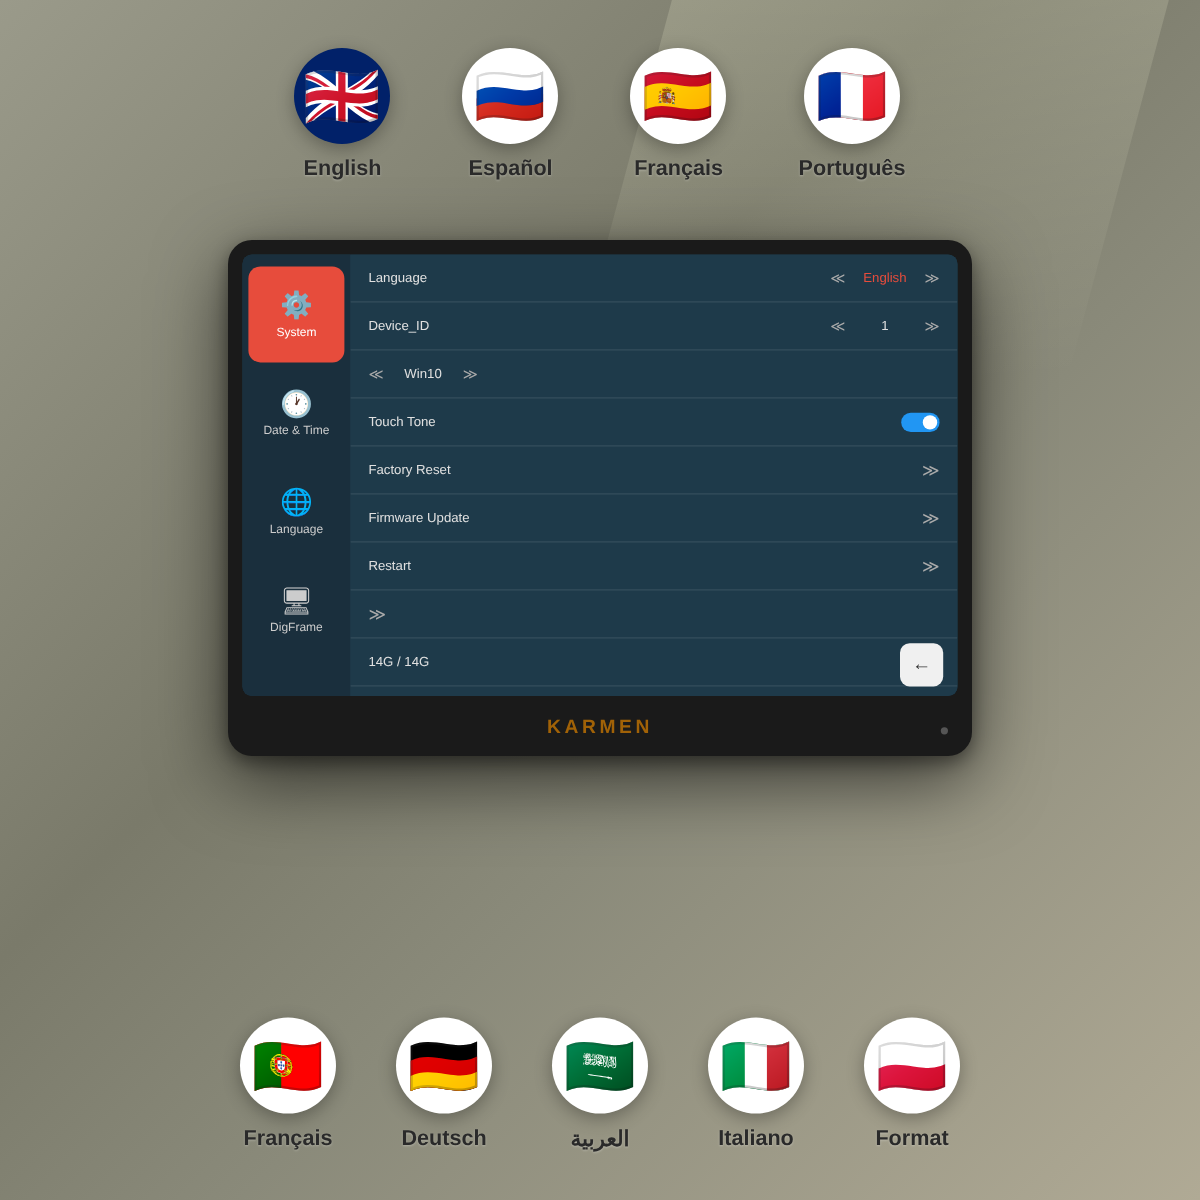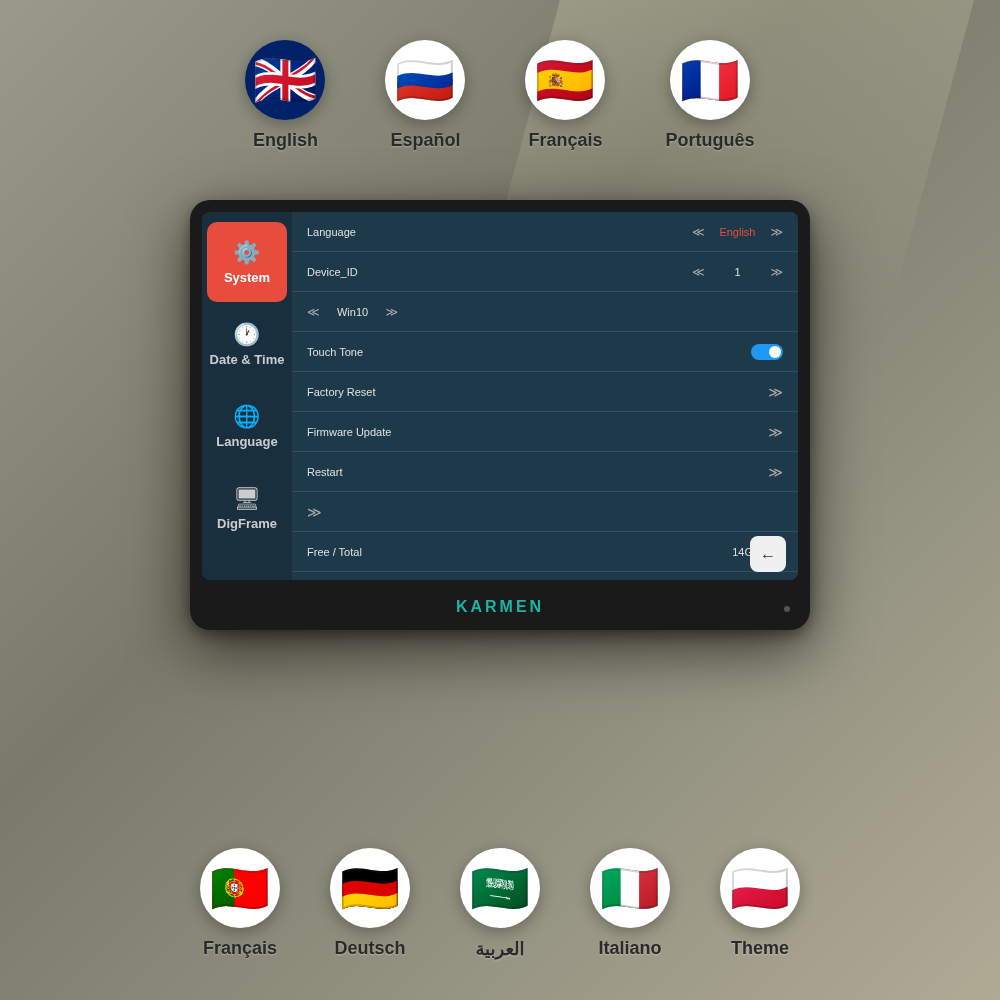--- a/index.html
+++ b/index.html
@@ -105,21 +105,21 @@
       overflow: hidden;
       display: flex;
     }
 
     
     .device-brand {
       position: absolute;
       bottom: 14px;
       left: 50%;
       transform: translateX(-50%);
-      color: #14b8a6;
+      color: #a16207;
       font-size: 16px;
       font-weight: 700;
       letter-spacing: 3px;
       text-align: center;
     }
 
     
     .sidebar {
       width: 90px;
       background: #1a2f3d;
@@ -149,24 +149,23 @@
     .sidebar-icon {
       font-size: 22px;
       color: #ccc;
     }
 
     .sidebar-item.active .sidebar-icon {
       color: #fff;
     }
 
     .sidebar-label {
-      font-size: 13px;
+      font-size: 10px;
       color: #ccc;
       text-align: center;
-      font-weight: bold;
     }
 
     .sidebar-item.active .sidebar-label {
       color: #fff;
     }
 
     
     .main-content {
       flex: 1;
       background: #1e3a4a;
@@ -376,21 +375,20 @@
         <div class="settings-row">
           <span class="row-label">Restart</span>
           <span class="action-arrow">≫</span>
         </div>
 
         <div class="settings-row">
           <span class="action-arrow">≫</span>
         </div>
 
         <div class="settings-row">
-          <span class="row-label">Free / Total</span>
           <span class="row-value-neutral">14G / 14G</span>
         </div>
 
       </div>
 
       <div class="back-button">
         <span>←</span>
       </div>
     </div>
   </div>
@@ -416,15 +414,15 @@
     <span class="lang-label">العربية</span>
   </div>
 
   <div class="lang-item">
     <div class="flag-circle">🇮🇹</div>
     <span class="lang-label">Italiano</span>
   </div>
 
   <div class="lang-item">
     <div class="flag-circle">🇵🇱</div>
-    <span class="lang-label">Theme</span>
+    <span class="lang-label">Format</span>
   </div>
 </div>
 
 </body></html>

